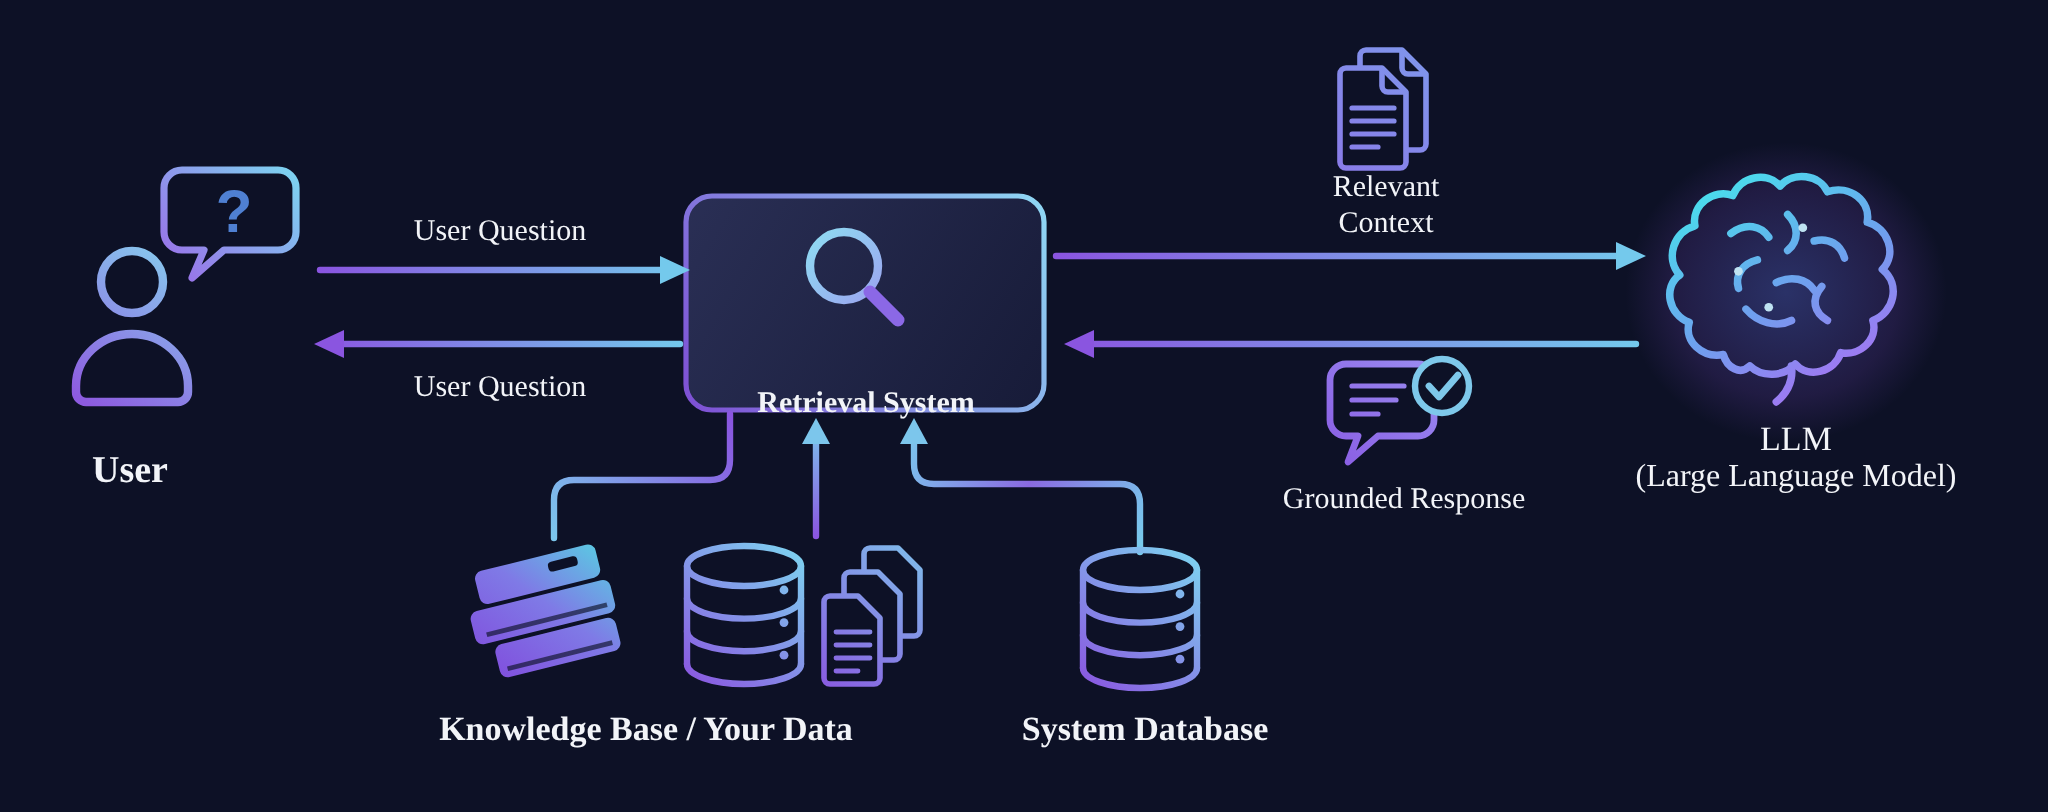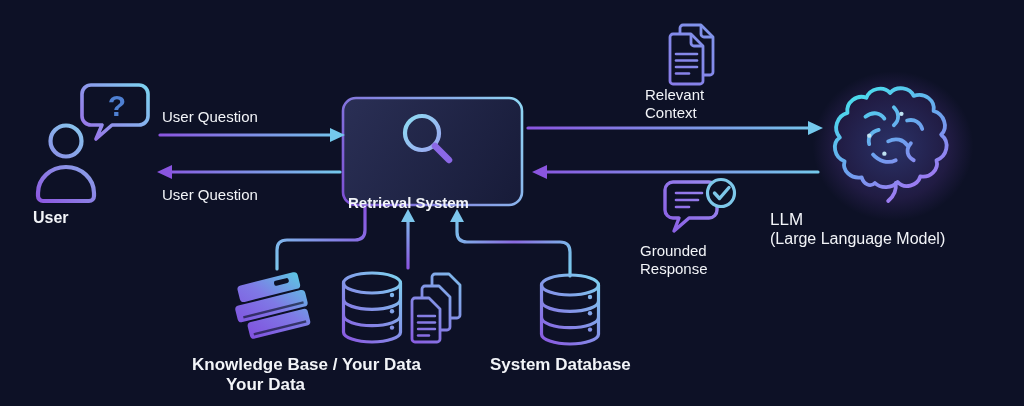--- a/index.html
+++ b/index.html
@@ -3,21 +3,21 @@
 <meta charset="utf-8">
 <style>
   html,body{margin:0;padding:0;background:#0d1126;}
   .canvas{
     position:relative;width:1024px;height:406px;background:#0d1126;
     overflow:hidden;font-family:"Liberation Sans", sans-serif;color:#f2f4f8;
   }
   .layer{position:absolute;inset:0;}
   svg{display:block;}
   .abs{position:absolute;}
-  .lbl{position:absolute;color:#f2f4f8;line-height:1.18;}
+  .lbl{position:absolute;text-align:center;color:#f2f4f8;line-height:1.18;font-family:Liberation Serif, serif;}
   .edge-lbl{font-size:15px;font-weight:400;}
   .node-lbl{font-size:17px;font-weight:bold;}
   .brain-glow{
     position:absolute;left:790px;top:50px;width:206px;height:192px;
     background:radial-gradient(closest-side, rgba(110,125,255,0.30), rgba(150,90,240,0.14) 55%, rgba(0,0,0,0) 78%);
     border-radius:50%;
   }
 </style>
 </head>
 <body>
@@ -274,36 +274,35 @@
       <path d="M5.5,29.3 a28.5,10 0 0 0 57,0"></path>
       <path d="M5.5,45.6 a28.5,10 0 0 0 57,0"></path>
     </g>
     <g fill="url(#gDb2)">
       <circle cx="54" cy="25" r="2.2"></circle>
         <circle cx="54" cy="41.3" r="2.2"></circle>
         <circle cx="54" cy="57.6" r="2.2"></circle>
     </g>
   </svg>
 
-  <div class="lbl node-lbl" style="left:33px;top:209px;width:64px;font-size:16px">User</div>
+  <div class="lbl node-lbl" style="left:33px;top:225px;width:64px;font-size:19px">User</div>
 
   <div class="lbl edge-lbl" style="left:162px;top:108px;width:176px">User Question</div>
 
   <div class="lbl edge-lbl" style="left:162px;top:186px;width:176px">User Question</div>
 
   <div class="lbl node-lbl" style="left:348px;top:194px;width:170px;font-size:15px">Retrieval System</div>
 
   <div class="lbl edge-lbl" style="left:645px;top:86px;width:96px">Relevant Context</div>
 
   <div class="lbl edge-lbl" style="left:640px;top:242px;width:124px">Grounded Response</div>
 
   <div class="lbl" style="left:770px;top:210px;width:256px">
     <div class="bold" style="font-size:17px">LLM</div>
     <div class="bold" style="font-size:16px">(Large Language Model)</div>
   </div>
 
   <div class="lbl node-lbl" style="left:192px;top:355px;width:262px">Knowledge Base / Your Data</div>
 
-  <div class="lbl node-lbl" style="left:226px;top:375px;width:100px">Your Data</div>
 
   <div class="lbl node-lbl" style="left:490px;top:355px;width:165px">System Database</div>
 
 </div>
 
 </body></html>

